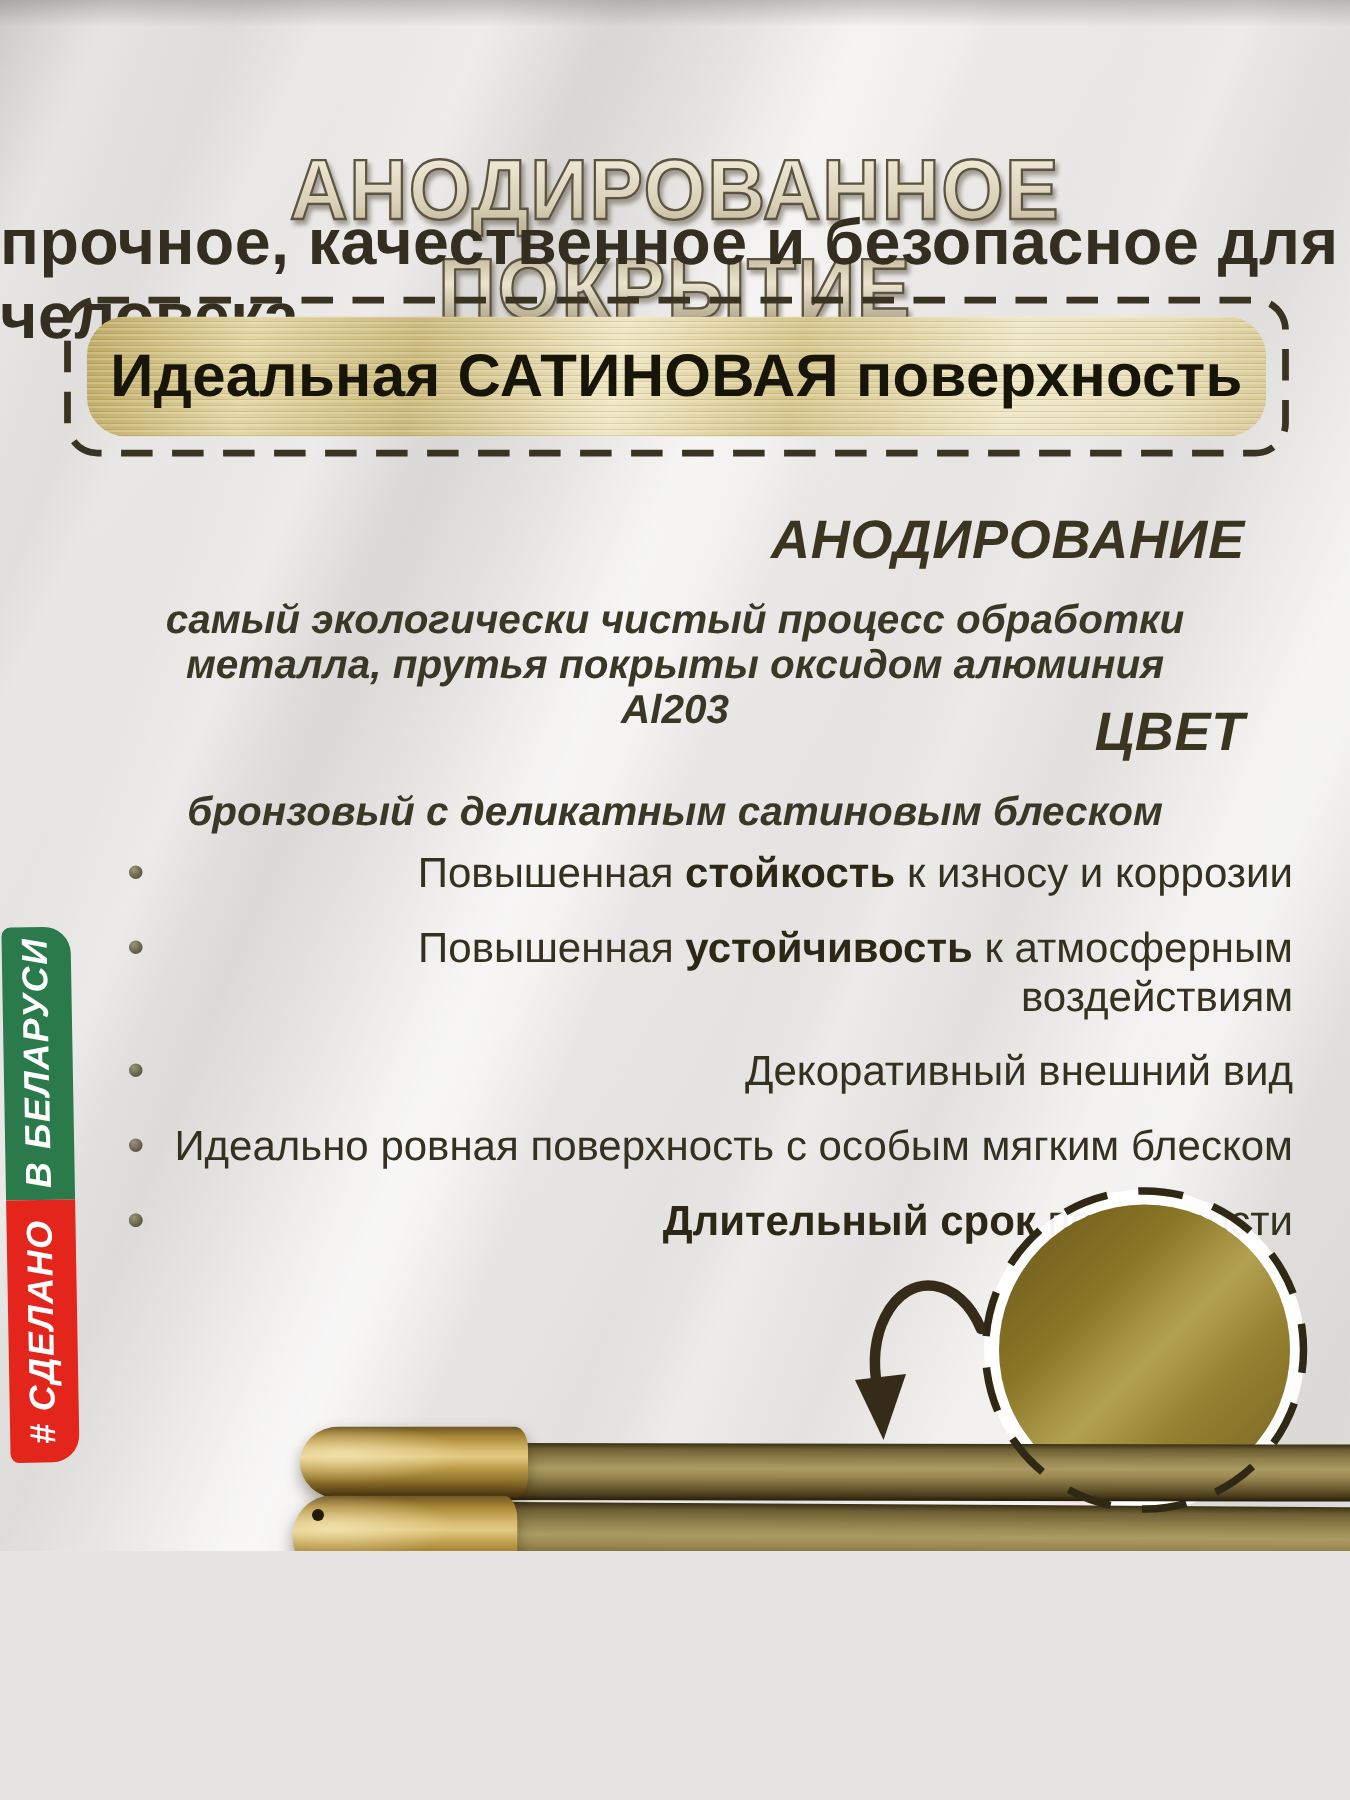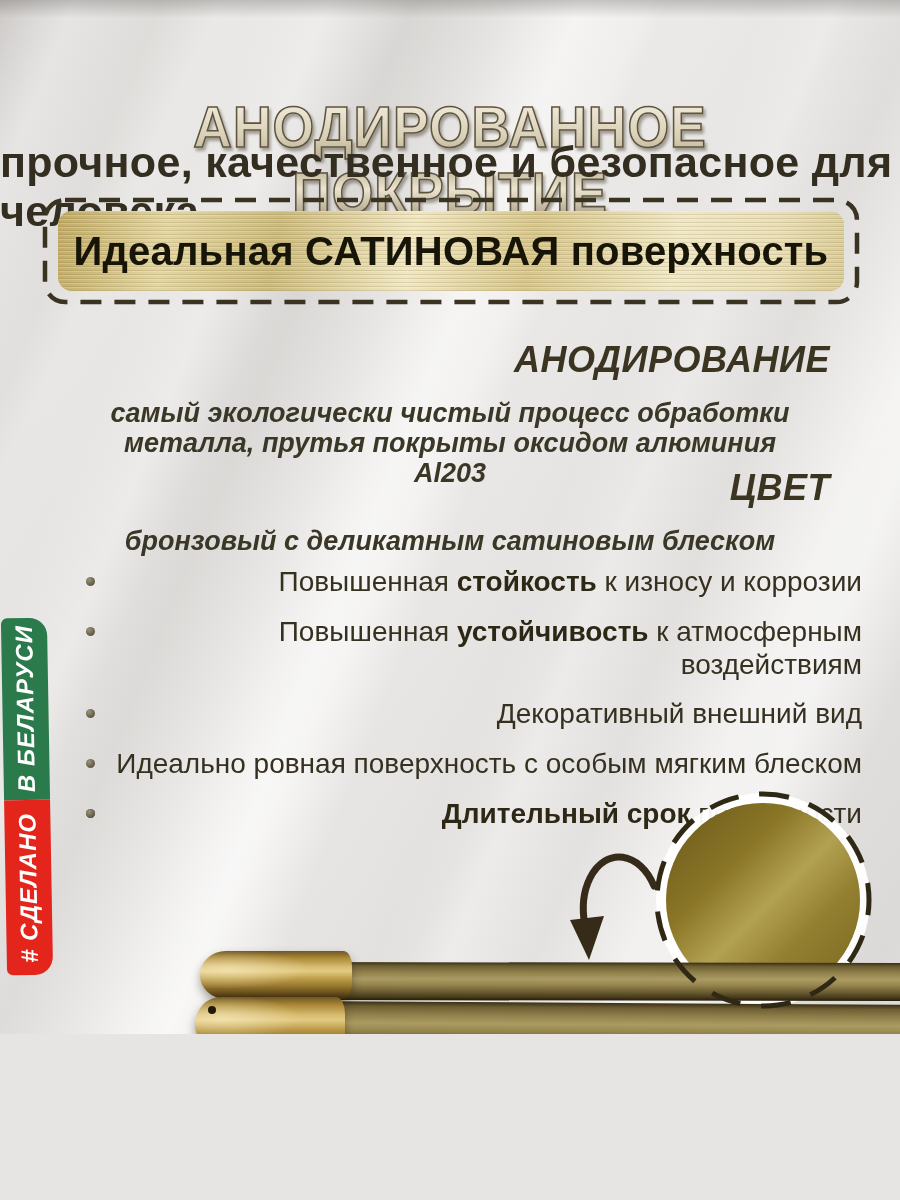--- a/index.html
+++ b/index.html
@@ -32,21 +32,21 @@
   }
   .subtitle{
     position:absolute;top:138px;left:0;width:100%;text-align:left;
     font-size:43px;font-weight:bold;color:#332e20;letter-spacing:.3px;
   }
 
   
   .badge-box{position:absolute;left:42px;top:197px;width:818px;height:108px;}
   .badge-box svg{position:absolute;inset:0;}
   .gold-bar{
-    position:absolute;left:16px;right:16px;top:14px;bottom:14px;border-radius:14px;
+    position:absolute;left:16px;right:16px;top:14px;bottom:14px;border-radius:26px;
     background:
       repeating-linear-gradient(180deg,rgba(255,255,255,.20) 0 1px,rgba(255,255,255,0) 1px 3px,rgba(110,90,40,.16) 3px 4px),
       linear-gradient(100deg,#bfa963 0%,#e3d6a4 14%,#cbba7c 28%,#f0e7c4 45%,#d6c68c 60%,#efe7c6 78%,#e9dfb9 90%,#d9cb96 100%);
     display:flex;align-items:center;justify-content:center;
   }
   .gold-bar span{font-size:40px;font-weight:bold;color:#171408;letter-spacing:.2px;}
 
   
   .sect{position:absolute;left:70px;width:760px;text-align:center;color:#3a3420;}
   .sect h2{margin:3px 0 6px 0;font-size:36px;font-style:italic;font-weight:bold;letter-spacing:.5px;text-align:right;}

